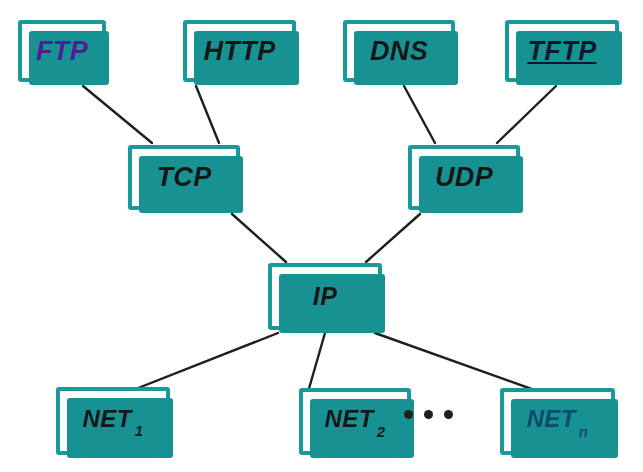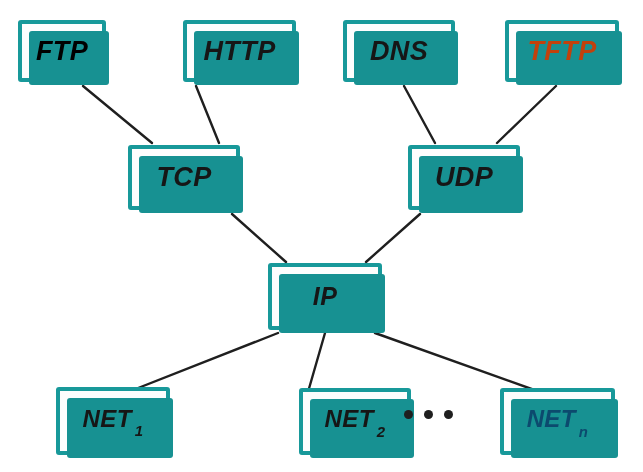--- a/index.html
+++ b/index.html
@@ -91,30 +91,30 @@
       <line x1="556" y1="86" x2="497" y2="143" stroke="#1f1f1f" stroke-width="2.4" stroke-linecap="round"></line>
       <line x1="232" y1="214" x2="286" y2="262" stroke="#1f1f1f" stroke-width="2.4" stroke-linecap="round"></line>
       <line x1="420" y1="214" x2="366" y2="262" stroke="#1f1f1f" stroke-width="2.4" stroke-linecap="round"></line>
       <line x1="278" y1="333" x2="128" y2="392" stroke="#1f1f1f" stroke-width="2.4" stroke-linecap="round"></line>
       <line x1="325" y1="333" x2="308" y2="392" stroke="#1f1f1f" stroke-width="2.4" stroke-linecap="round"></line>
       <line x1="375" y1="333" x2="540" y2="392" stroke="#1f1f1f" stroke-width="2.4" stroke-linecap="round"></line>
     </svg>
 
   <div id="nodes">
       <div class="node size-app" style="left: 18px; top: 20px; width: 88px; height: 62px; border-color: rgb(24, 153, 154); background: rgb(253, 253, 253);">
-        <span class="node-label" style="color: #000000;">FTP</span>
+        <span class="node-label" style="color: #4c1d95;">FTP</span>
       </div>
       <div class="node size-app" style="left: 183px; top: 20px; width: 113px; height: 62px; border-color: rgb(24, 153, 154); background: rgb(253, 253, 253);">
         <span class="node-label" style="color: rgb(22, 22, 22);">HTTP</span>
       </div>
       <div class="node size-app" style="left: 343px; top: 20px; width: 112px; height: 62px; border-color: rgb(24, 153, 154); background: rgb(253, 253, 253);">
         <span class="node-label" style="color: rgb(22, 22, 22);">DNS</span>
       </div>
       <div class="node size-app" style="left: 505px; top: 20px; width: 114px; height: 62px; border-color: rgb(24, 153, 154); background: rgb(253, 253, 253);">
-        <span class="node-label" style="color: #c2410c;">TFTP</span>
+        <span class="node-label" style="color: #0f172a; text-decoration: underline;">TFTP</span>
       </div>
       <div class="node size-transport" style="left: 128px; top: 145px; width: 112px; height: 65px; border-color: rgb(24, 153, 154); background: rgb(253, 253, 253);">
         <span class="node-label" style="color: rgb(22, 22, 22);">TCP</span>
       </div>
       <div class="node size-transport" style="left: 408px; top: 145px; width: 112px; height: 65px; border-color: rgb(24, 153, 154); background: rgb(253, 253, 253);">
         <span class="node-label" style="color: rgb(22, 22, 22);">UDP</span>
       </div>
       <div class="node size-ip" style="left: 268px; top: 263px; width: 114px; height: 67px; border-color: rgb(24, 153, 154); background: rgb(253, 253, 253); align-items: center;">
         <span class="node-label" style="color: rgb(22, 22, 22);">IP</span>
       </div>

